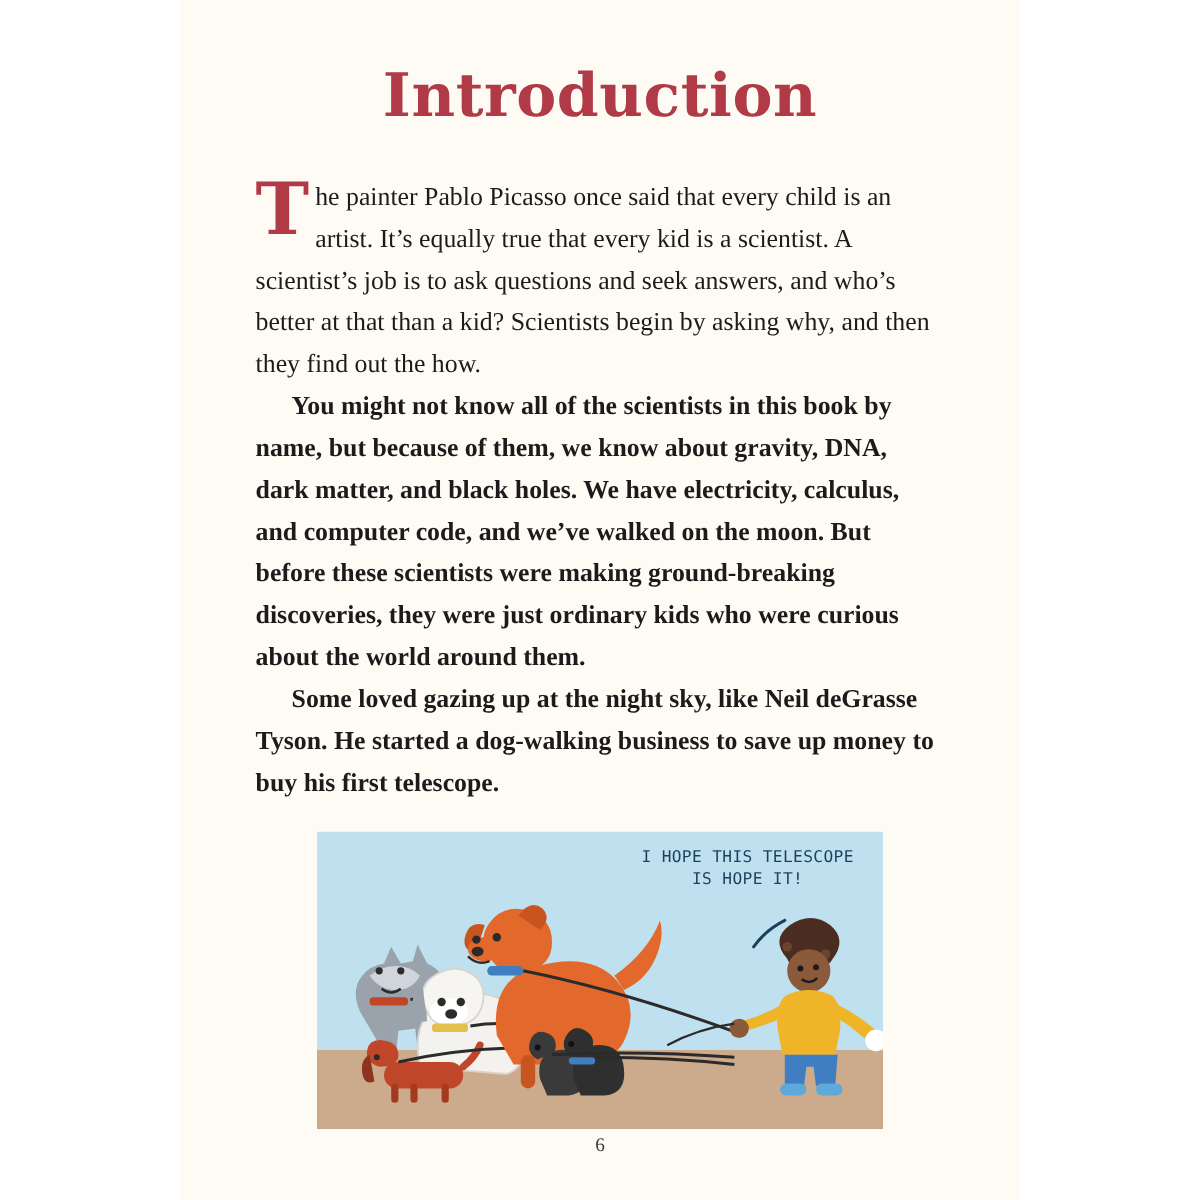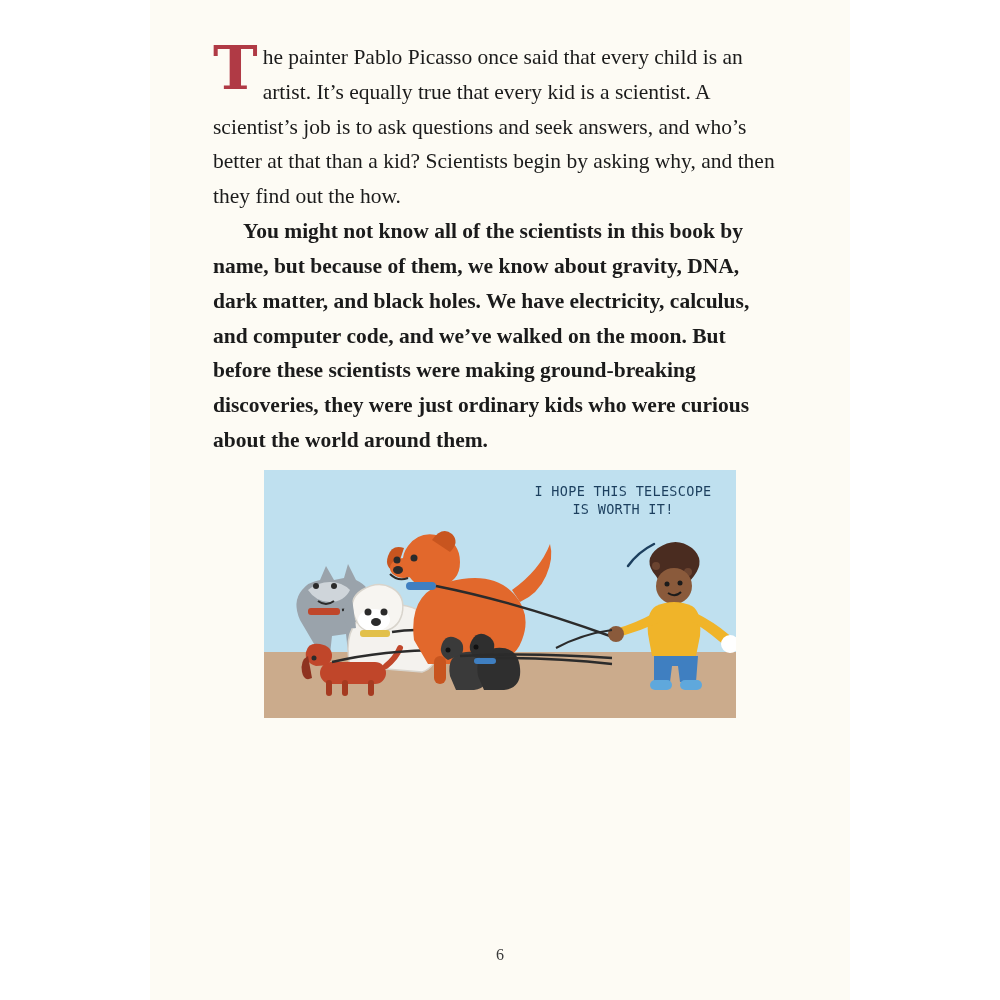--- a/index.html
+++ b/index.html
@@ -63,21 +63,21 @@
     font-weight: bold;
     font-size: 60px;
     line-height: 0.82;
     padding: 4px 4px 0 0;
     margin-right: 1px;
   }
 
   
   .illustration {
     position: relative;
-    margin: 12px auto 0 auto;
+    margin: 24px auto 0 auto;
     width: 472px;
     height: 248px;
     overflow: hidden;
   }
   .sky {
     position: absolute;
     left: 0; top: 0;
     width: 472px;
     height: 182px;
     background: #bfe0ef;
@@ -123,24 +123,26 @@
     font-size: 16px;
     color: #3a3a3a;
     font-family: "Liberation Serif", serif;
   }
 </style>
 </head>
 <body>
 
 <div class="page">
 
+  <h1 class="page-title">Introduction</h1>
 
   <div class="body-text">
     <p class="para para-first"><span class="dropcap">T</span><span>he painter Pablo Picasso once said that every child is an artist. It’s equally true that every kid is a scientist. A scientist’s job is to ask questions and seek answers, and who’s better at that than a kid? Scientists begin by asking why, and then they find out the how.</span></p>
     <p class="para para-indent">You might not know all of the scientists in this book by name, but because of them, we know about gravity, DNA, dark matter, and black holes. We have electricity, calculus, and computer code, and we’ve walked on the moon. But before these scientists were making ground-breaking discoveries, they were just ordinary kids who were curious about the world around them.</p>
+    <p class="para para-indent">Some loved gazing up at the night sky, like Neil deGrasse Tyson. He started a dog-walking business to save up money to buy his first telescope.</p>
   </div>
 
   <div class="illustration">
     <div class="sky"></div>
     <div class="ground"></div>
 
     <svg class="art-svg" width="472" height="248" viewBox="0 0 472 248">
 
       <g>
         <path d="M36 150 q-8 -18 2 -30 q6 -8 18 -10 l6 -14 l8 14 l10 -2 l4 -14 l8 16 q14 6 16 22 q2 16 -10 24 l-4 26 l-10 0 l-2 -18 l-14 2 l-2 18 l-10 0 z" fill="#9aa3ab"></path>
@@ -226,18 +228,18 @@
         <path d="M348 160 q-30 4 -56 18" stroke="#2b2b2b" stroke-width="2" fill="none"></path>
       </g>
     </svg>
 
     <svg class="speech-tail" viewBox="0 0 36 26">
       <path d="M34 2 q-16 8 -26 22" stroke="#1c3f5e" stroke-width="2.5" fill="none" stroke-linecap="round"></path>
     </svg>
 
     <div class="speech">
       <div>I HOPE THIS TELESCOPE</div>
-      <div>IS WORTH IT!</div>
+      <div>IS HOPE IT!</div>
     </div>
   </div>
 
   <div class="page-number">6</div>
 </div>
 
 </body></html>

